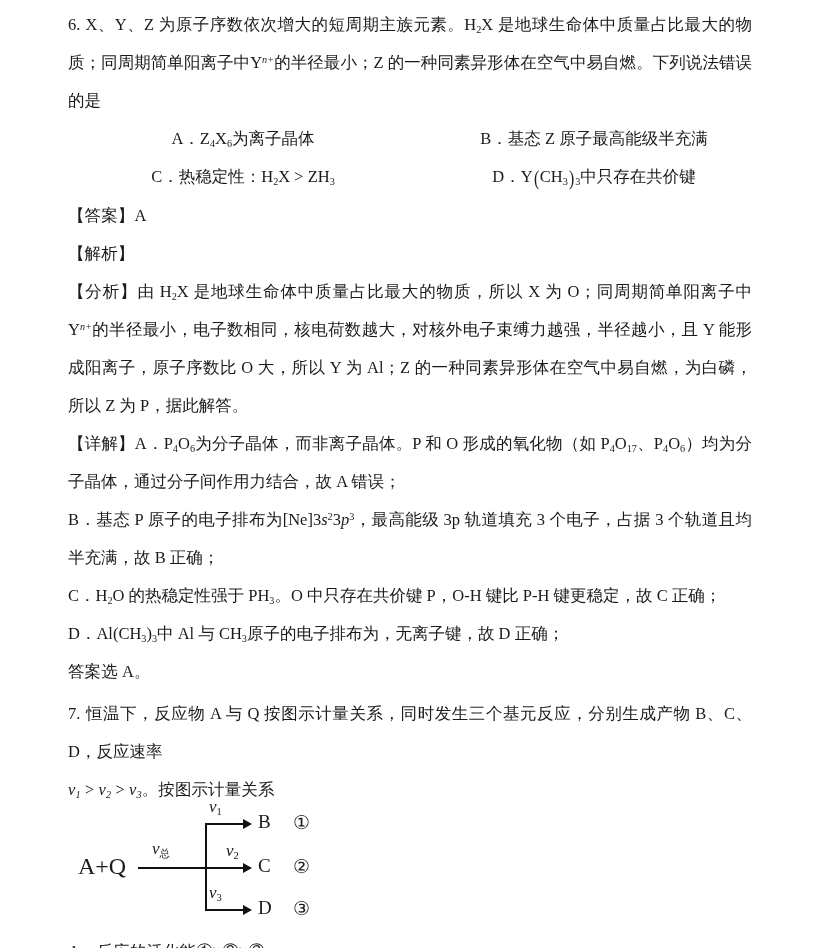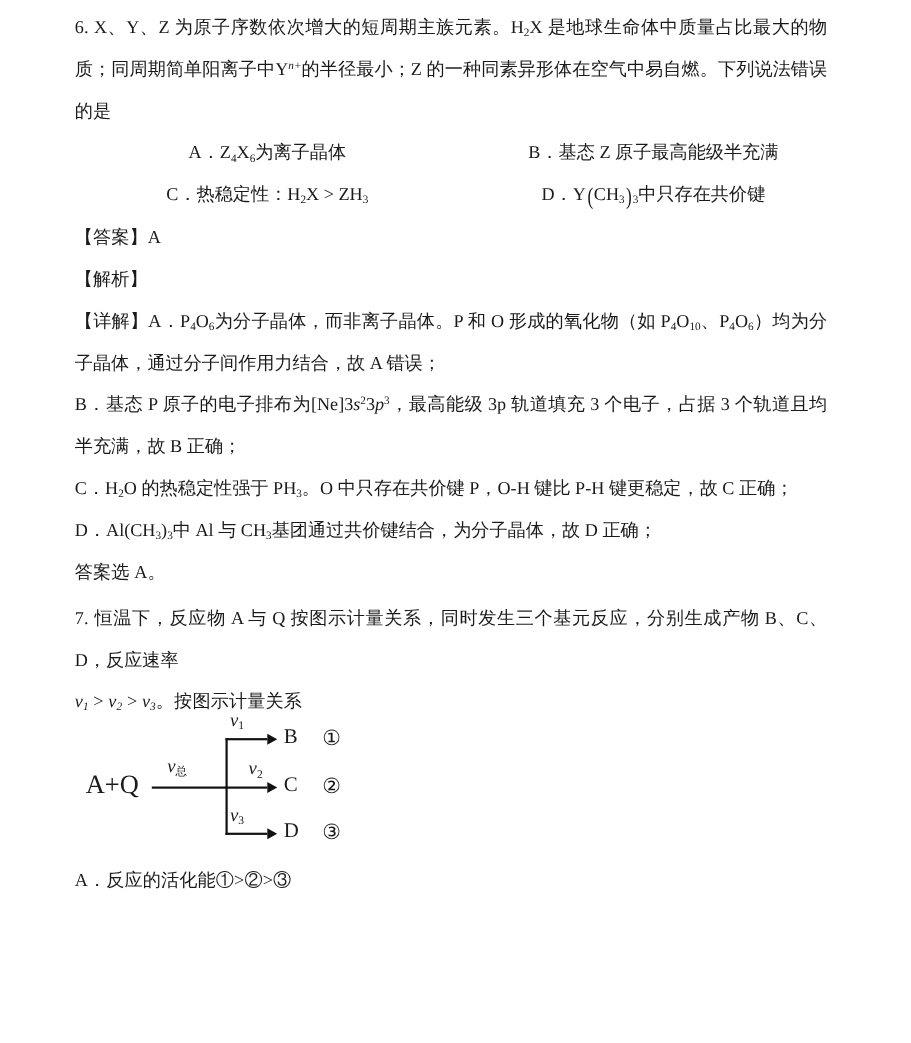--- a/index.html
+++ b/index.html
@@ -130,35 +130,38 @@
   </div>
 
   <div class="line">
     <span>【答案】</span><span>A</span>
   </div>
 
   <div class="line">
     <span>【解析】</span>
   </div>
 
-
-  <div class="para para-wide">
-    <span>【详解】</span><span>A．</span><span><span>P</span><sub>4</sub><span>O</span><sub>6</sub></span><span>为分子晶体，而非离子晶体。P 和 O 形成的氧化物（如 P</span><sub>4</sub><span>O</span><sub>10</sub><span>、P</span><sub>4</sub><span>O</span><sub>6</sub><span>）均为分子晶体，通过分子间作用力结合，故 A 错误；</span>
+  <div class="para para-wide">
+    <span>【分析】</span><span>由 H</span><sub>2</sub><span>X 是地球生命体中质量占比最大的物质，所以 X 为 O；同周期简单阳离子中 Y</span><sup class="it">n+</sup><span>的半径最小，电子数相同，核电荷数越大，对核外电子束缚力越强，半径越小，且 Y 能形成阳离子，原子序数比 O 大，所以 Y 为 Al；Z 的一种同素异形体在空气中易自燃，为白磷，所以 Z 为 P，据此解答。</span>
+  </div>
+
+  <div class="para para-wide">
+    <span>【详解】</span><span>A．</span><span><span>P</span><sub>4</sub><span>O</span><sub>6</sub></span><span>为分子晶体，而非离子晶体。P 和 O 形成的氧化物（如 P</span><sub>4</sub><span>O</span><sub>17</sub><span>、P</span><sub>4</sub><span>O</span><sub>6</sub><span>）均为分子晶体，通过分子间作用力结合，故 A 错误；</span>
   </div>
 
   <div class="para para-wide">
     <span>B．</span><span>基态 P 原子的电子排布为[Ne]3</span><span class="it">s</span><sup>2</sup><span>3</span><span class="it">p</span><sup>3</sup><span>，最高能级 3p 轨道填充 3 个电子，占据 3 个轨道且均半充满，故 B 正确；</span>
   </div>
 
   <div class="para para-wide">
     <span>C．</span><span>H</span><sub>2</sub><span>O 的热稳定性强于 PH</span><sub>3</sub><span>。O 中只存在共价键 P，O-H 键比 P-H 键更稳定，故 C 正确；</span>
   </div>
 
   <div class="para para-wide">
-    <span>D．</span><span>Al(CH</span><sub>3</sub><span>)</span><sub>3</sub><span>中 Al 与 CH</span><sub>3</sub><span>基团通过共价键结合，为分子晶体，故 D 正确；</span>
+    <span>D．</span><span>Al(CH</span><sub>3</sub><span>)</span><sub>3</sub><span>中 Al 与 CH</span><sub>3</sub><span>原子的电子排布为，无离子键，故 D 正确；</span>
   </div>
 
   <div class="line">
     <span>答案选 A。</span>
   </div>
 
   <div class="para para-wide" style="margin-top:4px">
     <span>7.</span><span class="sp"></span><span>恒温下，反应物 A 与 Q 按图示计量关系，同时发生三个基元反应，分别生成产物 B、C、D，反应速率</span>
   </div>
 

